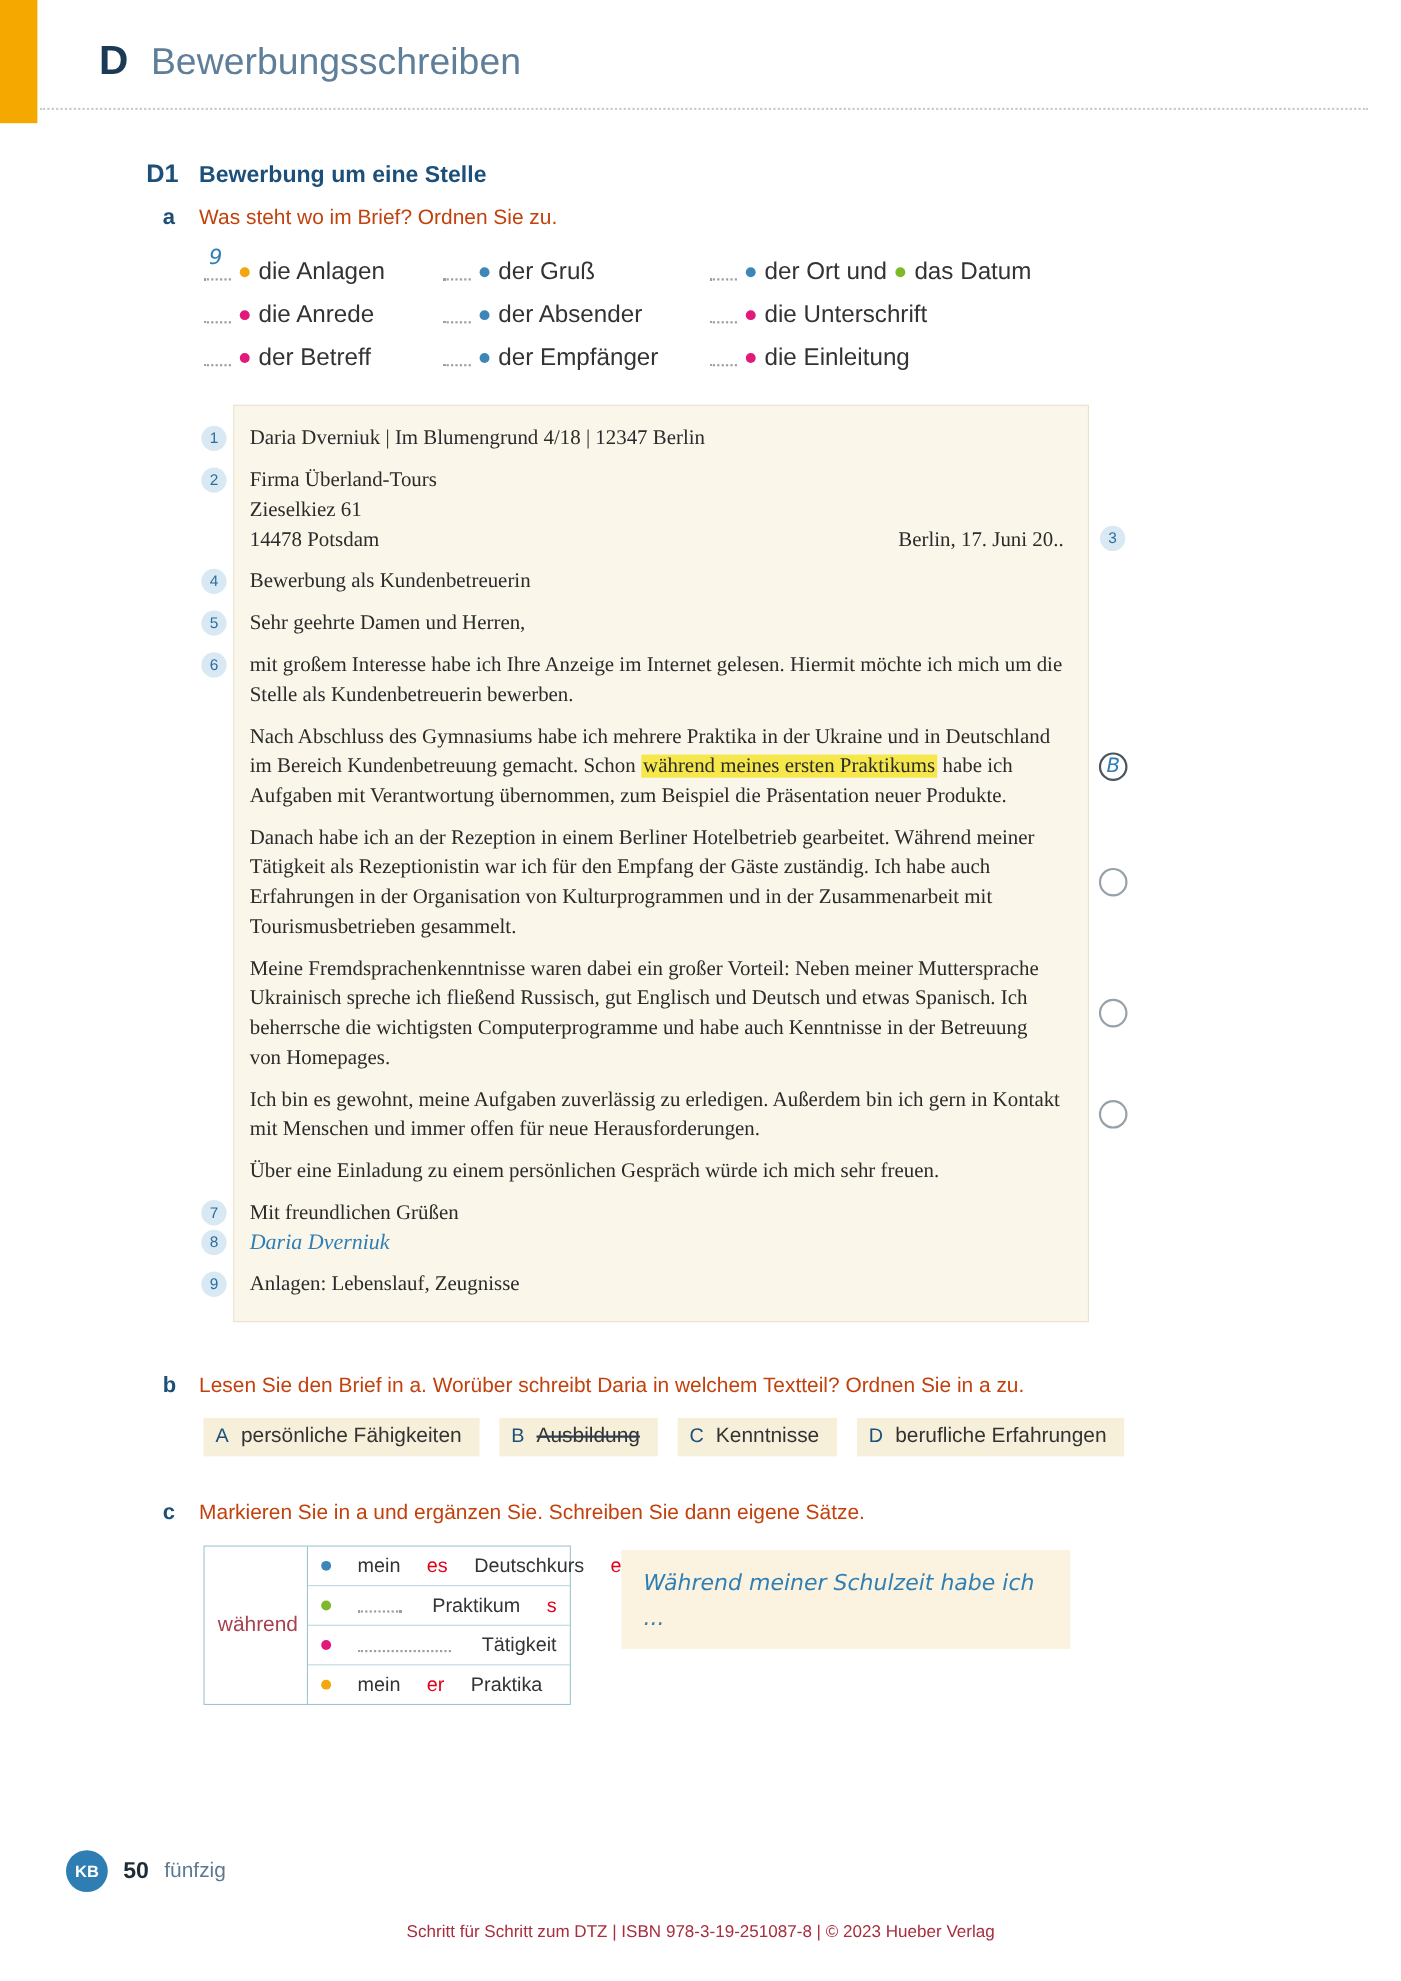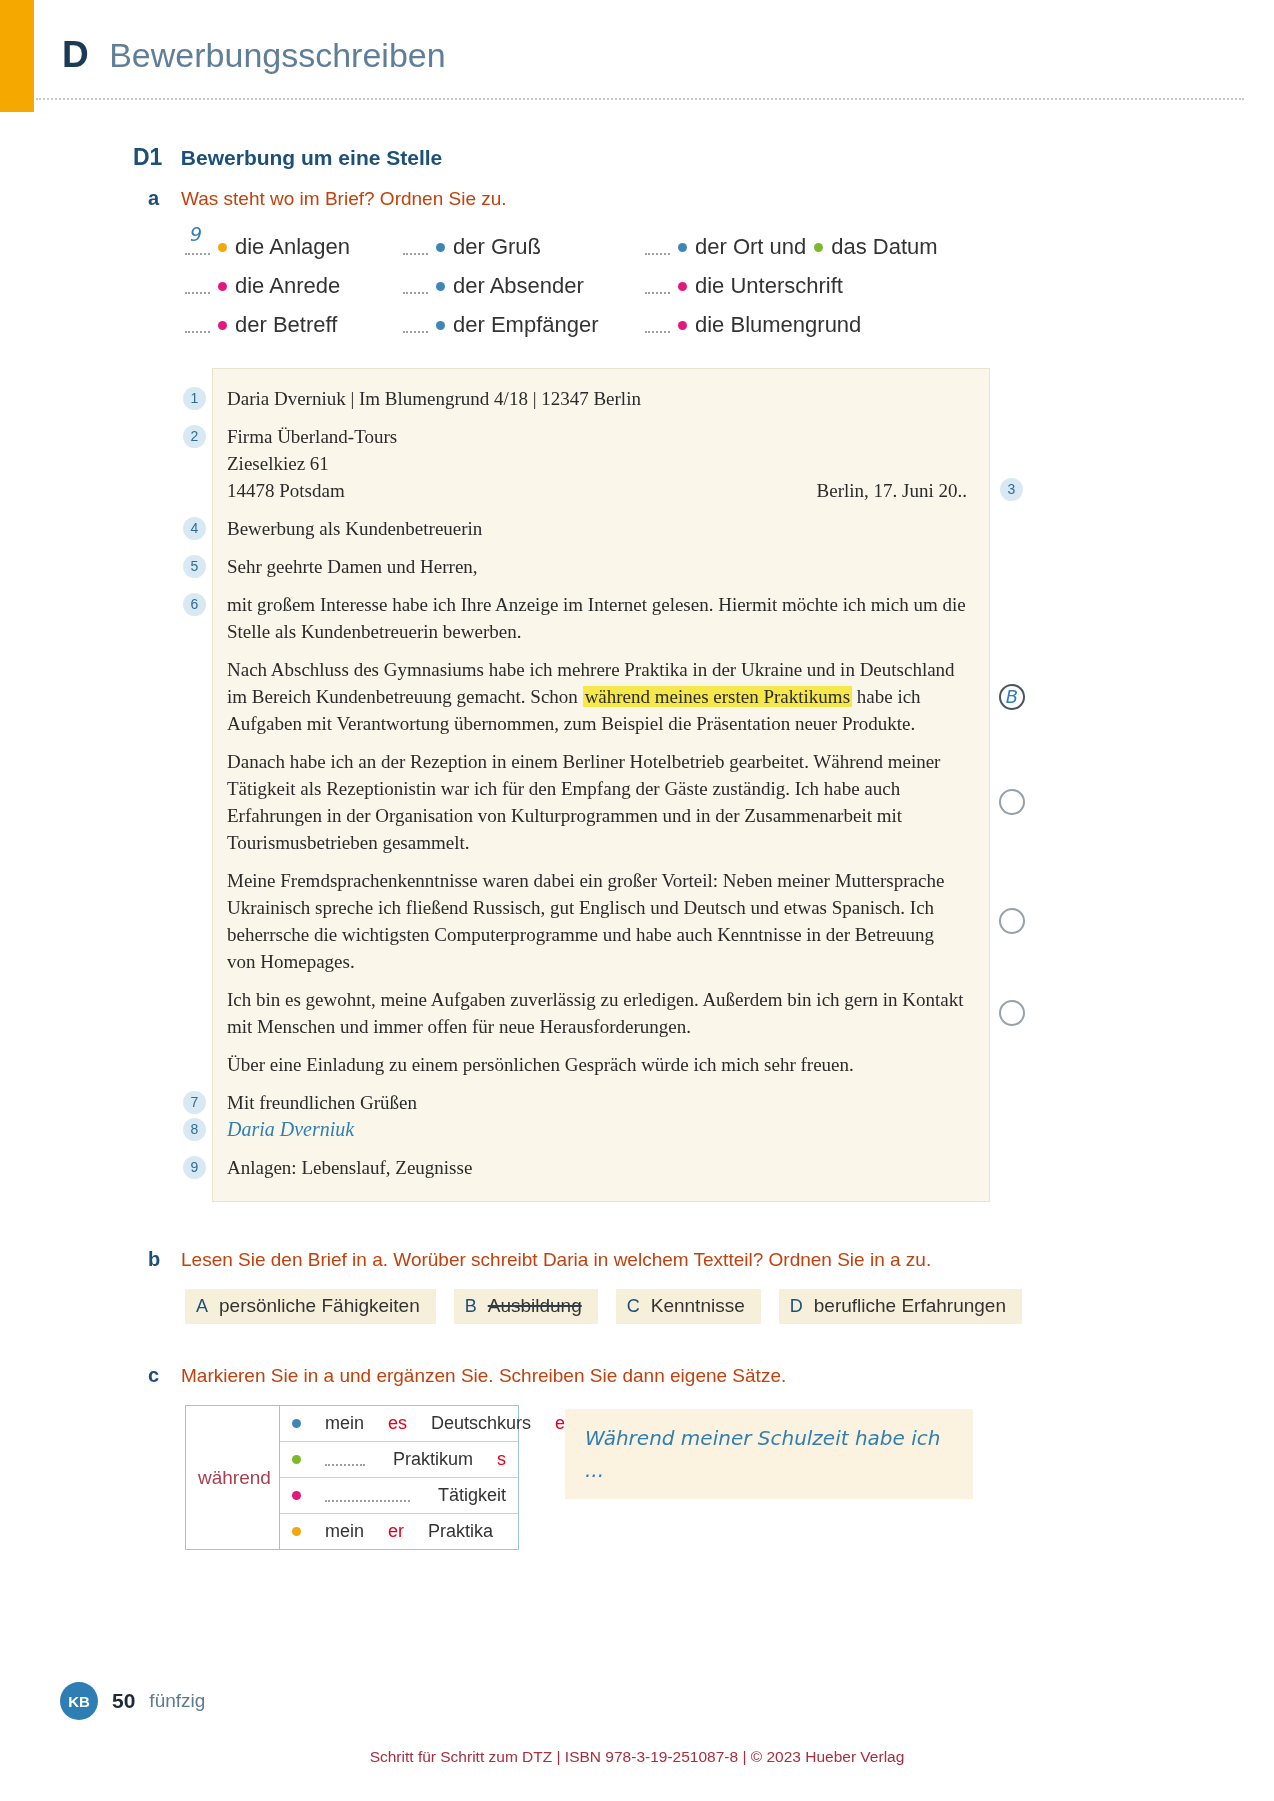--- a/index.html
+++ b/index.html
@@ -1,21 +1,21 @@
 <!DOCTYPE html>
 <html style="--c-corner: #F5A800; --c-heading: #1C4F79; --c-heading_light: #5F7E99; --c-hand: #2F7FB5; --c-ending: #E2001A; --c-highlight: #F6E84B; --c-keyword: #A8404E; --c-watermark: #A82E3E; --c-badge_bg: #D9E9F4; --c-badge_text: #2D6C9B; --c-box_bg: #FAF6EA; --c-opt_bg: #F6EFDA; --c-note_bg: #FBF3DF; --c-kb: #2E7EB4; --c-der: #3E86B8; --c-die: #E2197A; --c-das: #7DB928; --c-plural: #F2A70C;"><head>
 <meta charset="utf-8">
 <style>
   * { margin:0; padding:0; box-sizing:border-box; }
   body { background:#e8e8e8; font-family:"Liberation Sans", sans-serif; }
   .page { position:relative; width:1274px; height:1801px; margin:0 auto; background:#fff; overflow:hidden; color:#333; }
 
   .corner { position:absolute; left:0; top:0; width:34px; height:112px; background:var(--c-corner,#F5A800); }
 
-  .header { padding:34px 0 0 62px; }
+  .header { padding:34px 0 0 90px; }
   .hletter { font-size:37px; font-weight:bold; color:#1B3A55; margin-right:16px; }
   .htitle { font-size:34px; font-weight:400; color:var(--c-heading_light,#5F7E99); }
   .rule { border-top:2px dotted #C5CBD1; margin:22px 30px 0 36px; }
 
   .sechead { margin:44px 0 0 133px; }
   .secid { font-size:23px; font-weight:bold; color:var(--c-heading,#1C4F79); margin-right:14px; }
   .sectitle { font-size:21px; font-weight:bold; color:var(--c-heading,#1C4F79); }
 
   .task { display:flex; margin:16px 0 0 148px; align-items:baseline; }
   .tletter { width:33px; flex:0 0 33px; font-weight:bold; font-size:20px; color:var(--c-heading,#1C4F79); }
@@ -141,21 +141,21 @@
         <span class="mlabel">der Betreff</span>
       </div>
       <div class="match-item">
         <span class="blank"></span>
         <span class="dot" style="background: rgb(62, 134, 184);"></span>
         <span class="mlabel">der Empfänger</span>
       </div>
       <div class="match-item">
         <span class="blank"></span>
         <span class="dot" style="background: rgb(226, 25, 122);"></span>
-        <span class="mlabel">die Blumengrund</span>
+        <span class="mlabel">die Einleitung</span>
       </div>
     </div>
 
   <div class="letter-wrap">
     <div class="letter-box">
         <div class="lline">
           <span class="lbadge">1</span>
           <div class="ltext"><span>Daria Dverniuk | Im Blumengrund 4/18 | 12347 Berlin</span></div>
         </div>
         <div class="lline gap">

